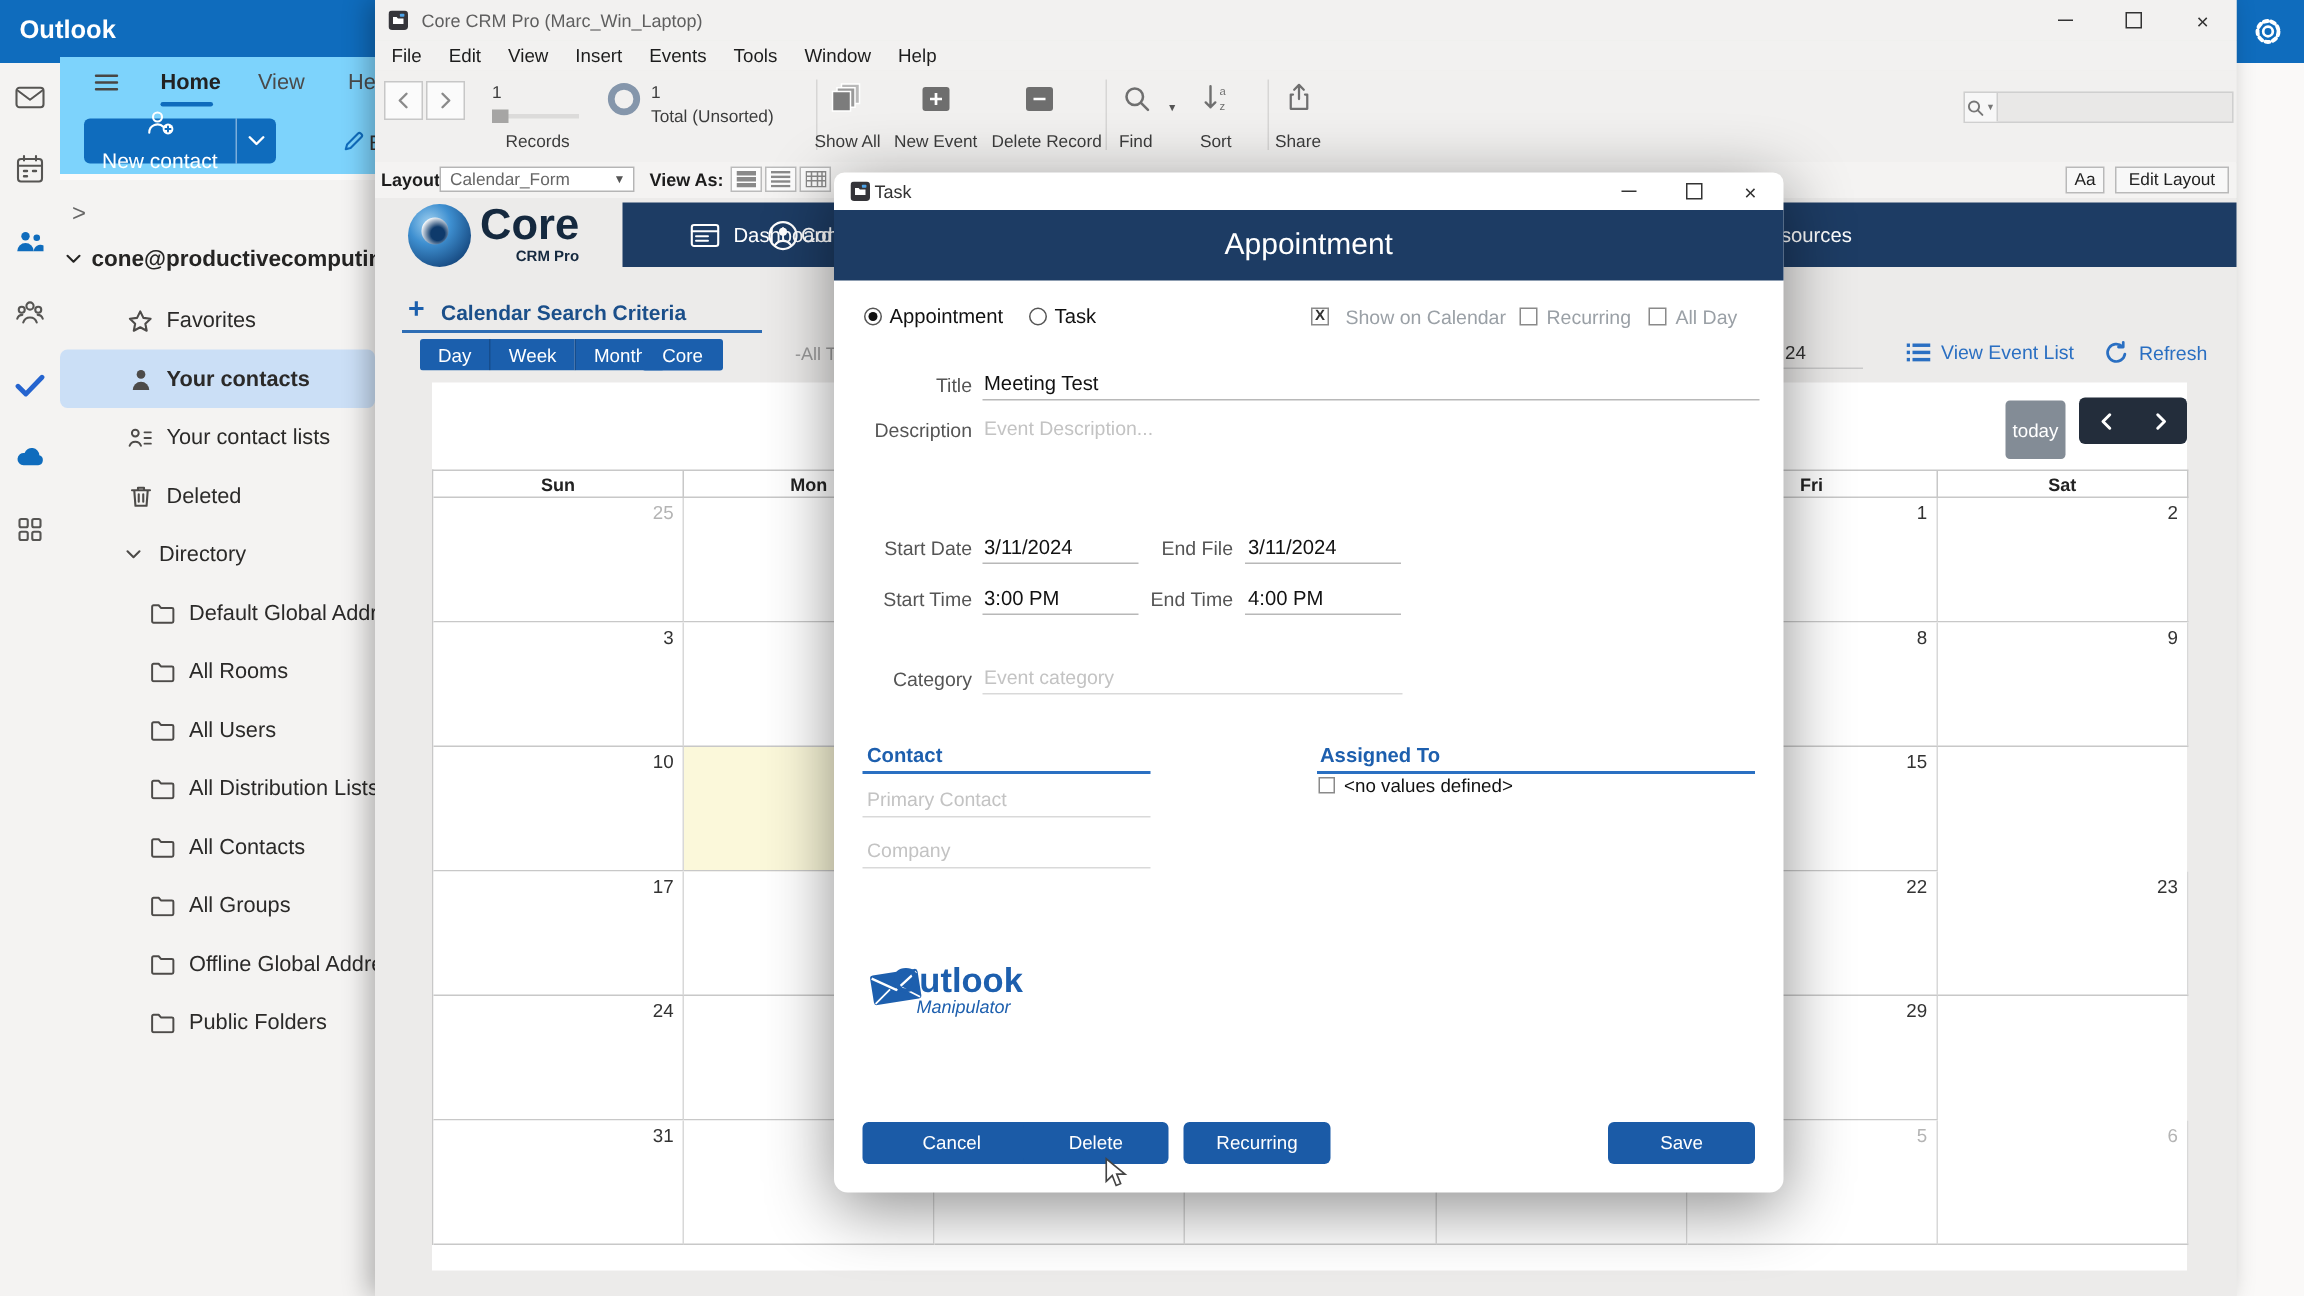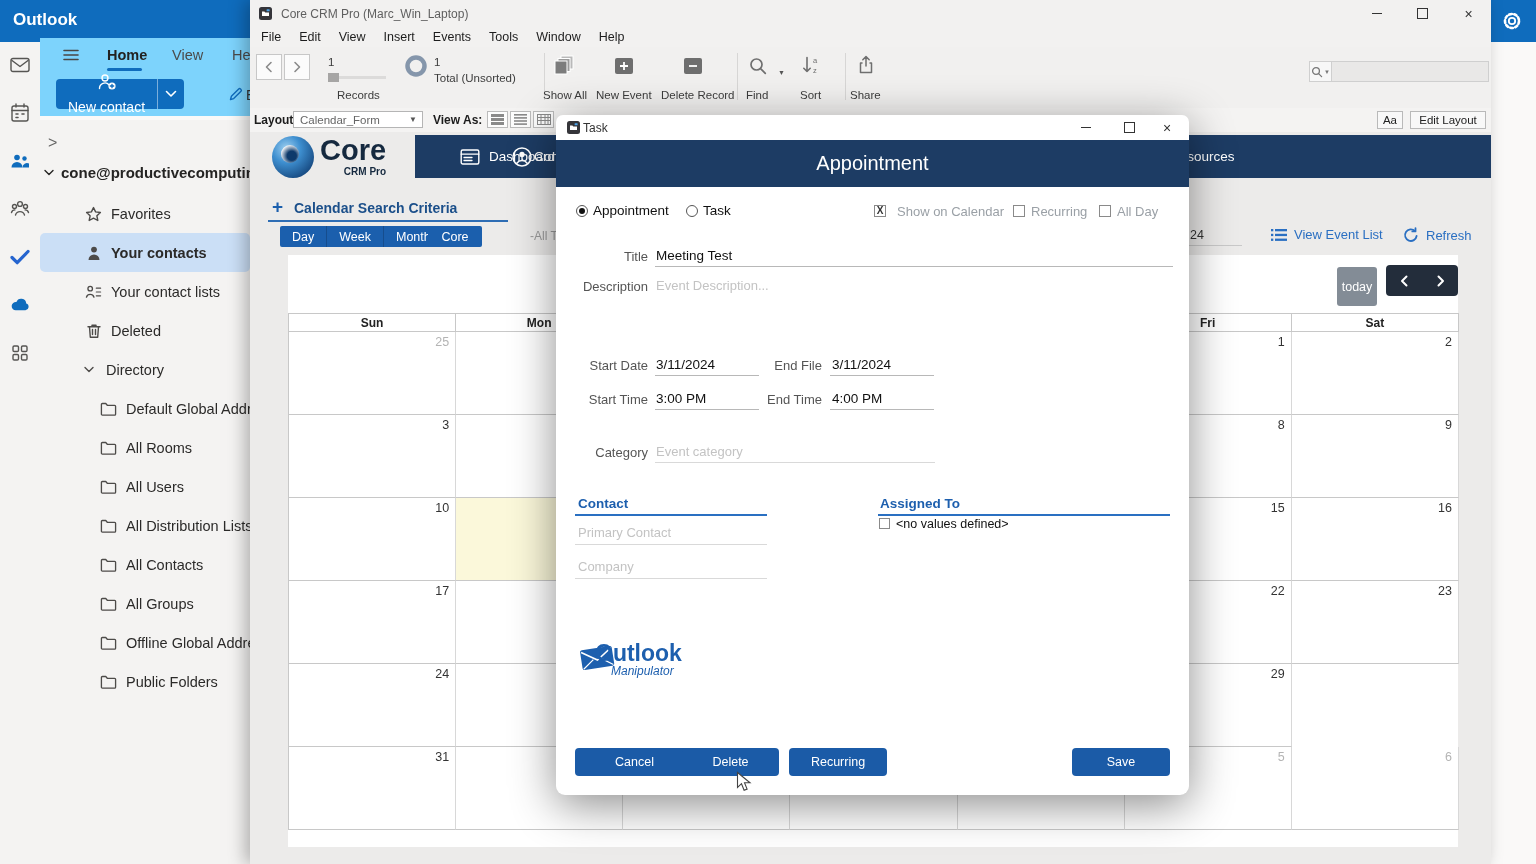--- a/index.html
+++ b/index.html
@@ -650,23 +650,20 @@
             <div class="cal-cell">
               <span class="d">10</span>
             </div>
             <div class="cal-cell hl"></div>
             <div class="cal-cell"></div>
             <div class="cal-cell"></div>
             <div class="cal-cell"></div>
             <div class="cal-cell">
               <span class="d">15</span>
             </div>
-            <div class="cal-cell">
-              <span class="d">16</span>
-            </div>
           </div>
           <div class="cal-row">
             <div class="cal-cell">
               <span class="d">17</span>
             </div>
             <div class="cal-cell"></div>
             <div class="cal-cell"></div>
             <div class="cal-cell"></div>
             <div class="cal-cell"></div>
             <div class="cal-cell">

